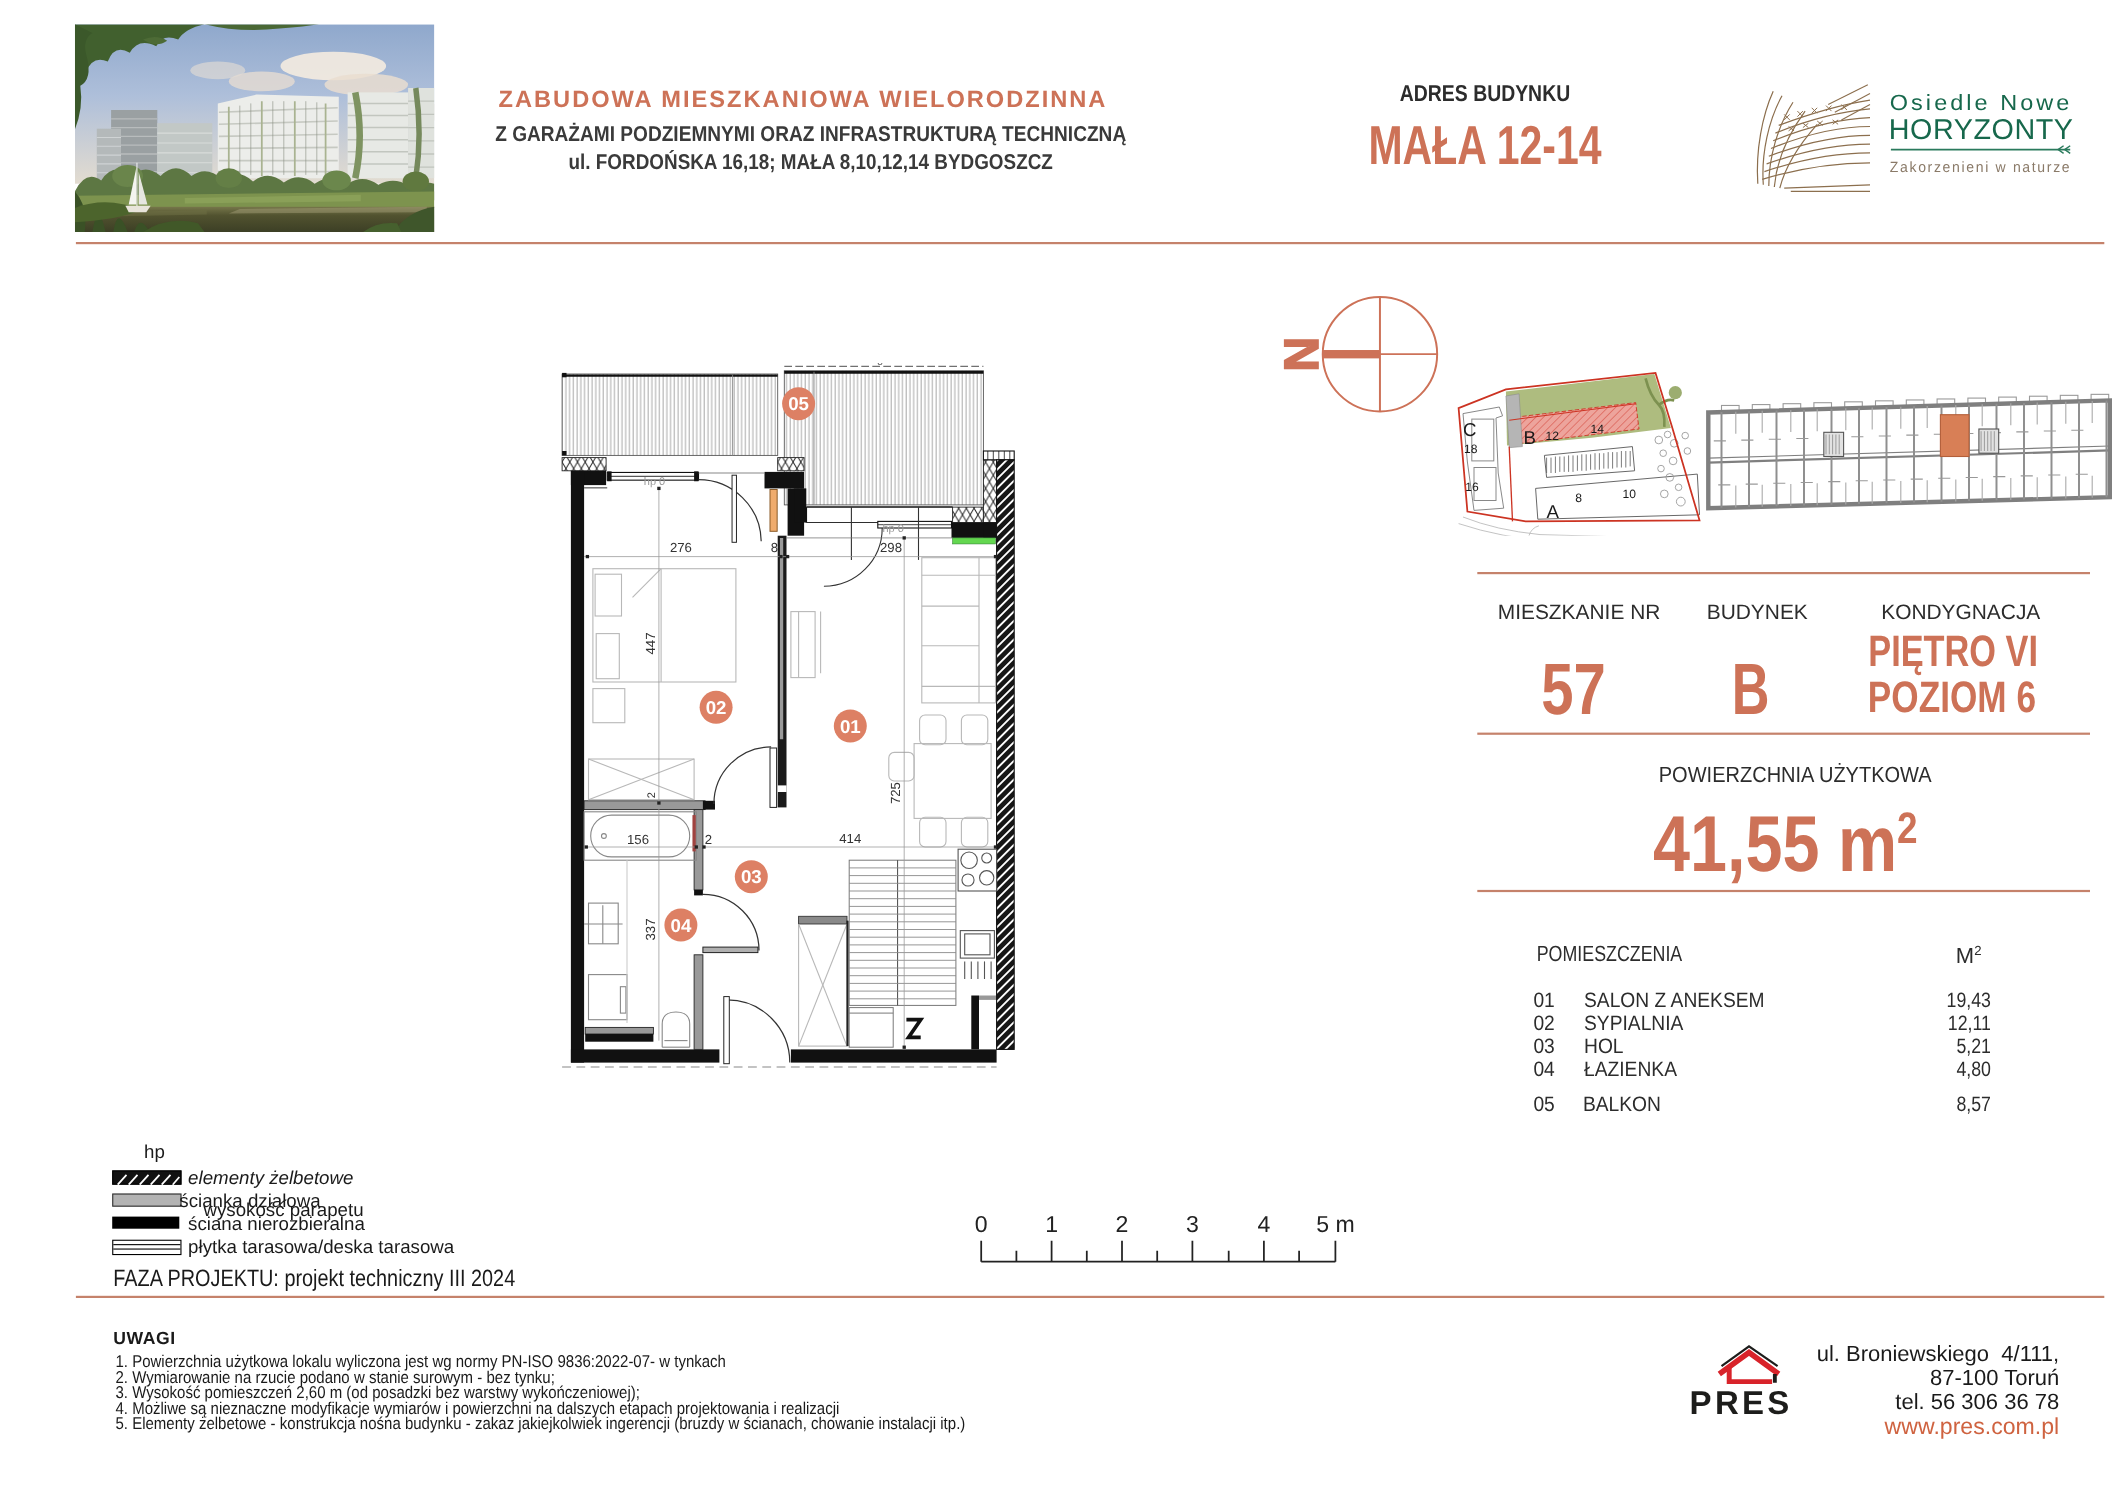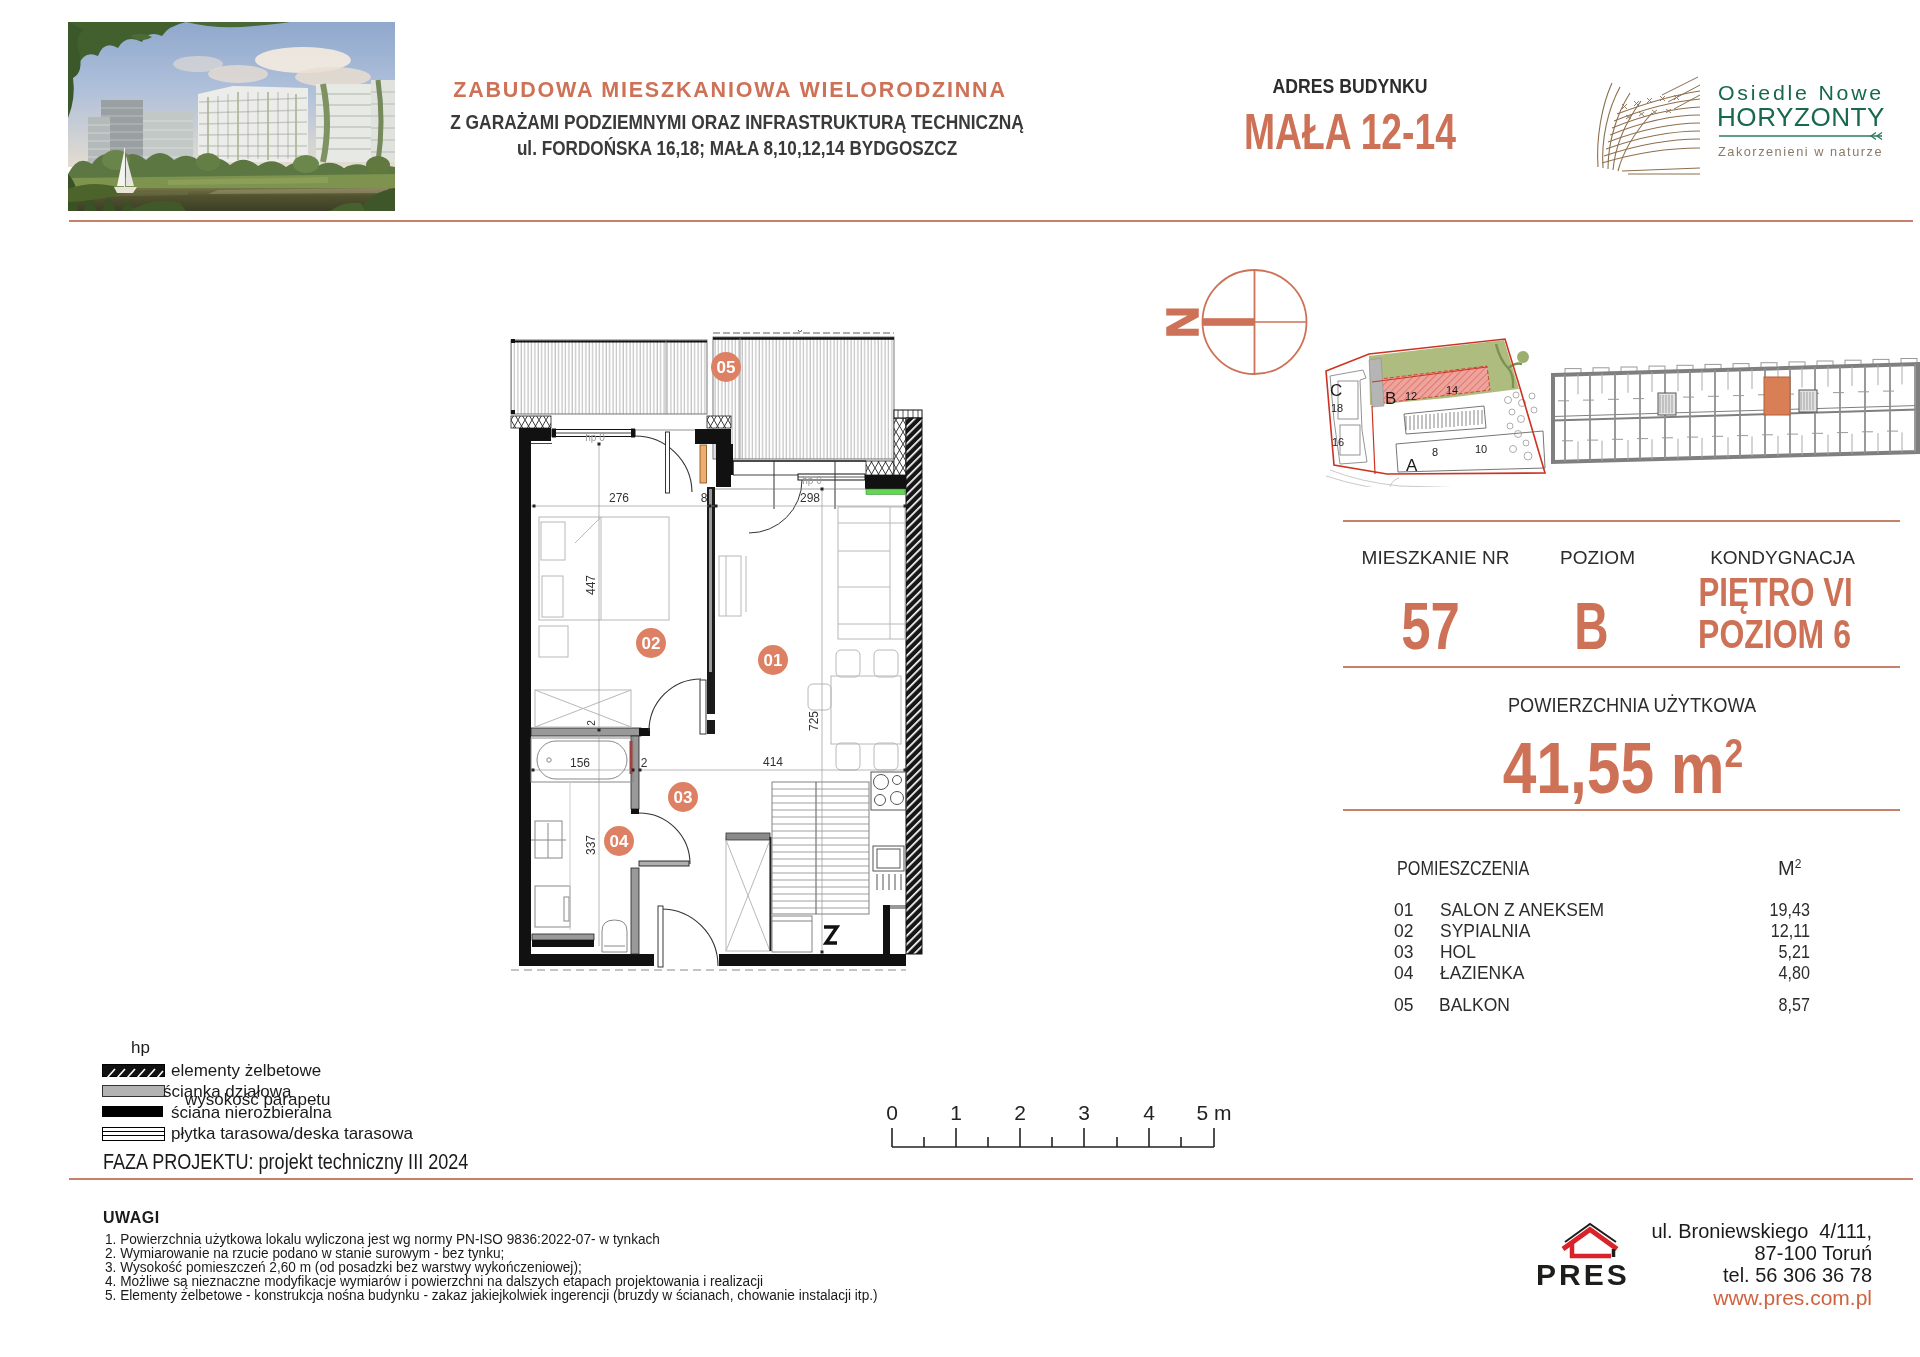--- a/index.html
+++ b/index.html
@@ -642,21 +642,21 @@
       </g>
 <rect x="1764" y="377" width="26" height="38" fill="#d87f56" stroke="#b35f3a" stroke-width="1"></rect>
 </svg>
 </div>
 
 <div class="hr" style="left:1343px;top:520px;width:557px;height:1.6px;"></div>
 <div class="hr" style="left:1343px;top:666px;width:557px;height:1.6px;"></div>
 <div class="hr" style="left:1343px;top:809px;width:557px;height:1.6px;"></div>
 
 <div class="t" style="left:1338px;top:547px;width:195px;text-align:center;font-size:19px;color:#2c2c2c;">MIESZKANIE NR</div>
-<div class="t" style="left:1500px;top:547px;width:195px;text-align:center;font-size:19px;color:#2c2c2c;">POZIOM</div>
+<div class="t" style="left:1500px;top:547px;width:195px;text-align:center;font-size:19px;color:#2c2c2c;">BUDYNEK</div>
 <div class="t" style="left:1685px;top:547px;width:195px;text-align:center;font-size:19px;color:#2c2c2c;">KONDYGNACJA</div>
 
 <div class="t or" style="left:1333px;top:588px;width:195px;text-align:center;font-size:66px;font-weight:bold;transform:scaleX(0.8);transform-origin:center;">57</div>
 <div class="t or" style="left:1494px;top:588px;width:195px;text-align:center;font-size:66px;font-weight:bold;transform:scaleX(0.72);transform-origin:center;">B</div>
 <div class="t or" style="left:1677px;top:570px;width:195px;text-align:center;font-size:40px;font-weight:bold;transform:scaleX(0.78);transform-origin:center;">PIĘTRO VI</div>
 <div class="t or" style="left:1677px;top:612px;width:195px;text-align:center;font-size:40px;font-weight:bold;transform:scaleX(0.8);transform-origin:center;">POZIOM 6</div>
 
 <div class="t" style="left:1432px;top:694px;width:400px;text-align:center;font-size:20px;color:#2c2c2c;transform:scaleX(0.91);transform-origin:center;">POWIERZCHNIA UŻYTKOWA</div>
 <div class="t or" style="left:1423px;top:727px;width:400px;text-align:center;font-size:72px;font-weight:bold;transform:scaleX(0.84);transform-origin:center;">41,55 m<span style="font-size:40px;vertical-align:26px;">2</span></div>
 
@@ -686,21 +686,21 @@
       <g stroke="#fff" stroke-width="1.6">
         <line x1="4" y1="10" x2="12" y2="1"></line>
         <line x1="14" y1="10" x2="22" y2="1"></line>
         <line x1="24" y1="10" x2="32" y2="1"></line>
         <line x1="34" y1="10" x2="42" y2="1"></line>
         <line x1="44" y1="10" x2="52" y2="1"></line>
         <line x1="54" y1="10" x2="60" y2="3"></line>
       </g>
     </svg>
 </div>
-<div class="t" style="left:171px;top:1061px;font-size:17px;">elementy żelbetowe</div>
+<div class="t" style="left:171px;top:1061px;font-size:17px;font-style:italic;">elementy żelbetowe</div>
 <div style="position:absolute;left:102px;top:1085px;width:61px;height:10px;background:#b3b3b3;border:1px solid #333;"></div>
 <div class="t" style="left:163px;top:1082px;font-size:17px;">ścianka działowa</div>
 <div style="position:absolute;left:102px;top:1106px;width:61px;height:11px;background:#000;"></div>
 <div class="t" style="left:171px;top:1103px;font-size:17px;">ściana nierozbieralna</div>
 <div style="position:absolute;left:102px;top:1127px;width:61px;height:12px;border:1px solid #000;background:#fff;">
   <div style="position:absolute;left:0;top:3px;width:61px;height:1px;background:#000;"></div>
   <div style="position:absolute;left:0;top:7px;width:61px;height:1px;background:#000;"></div>
 </div>
 <div class="t" style="left:171px;top:1124px;font-size:17px;">płytka tarasowa/deska tarasowa</div>
 <div class="t" style="left:103px;top:1150px;font-size:21.5px;transform:scaleX(0.84);transform-origin:left;">FAZA PROJEKTU: projekt techniczny III 2024</div>

